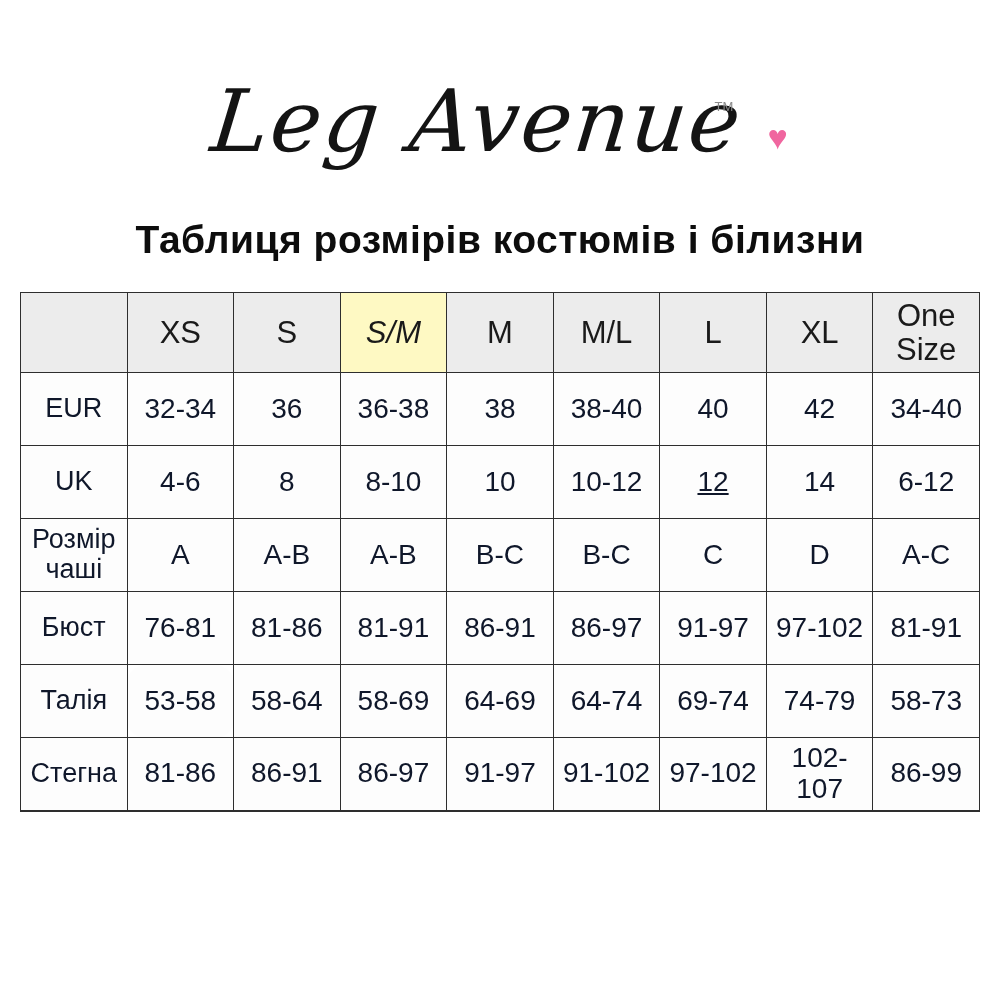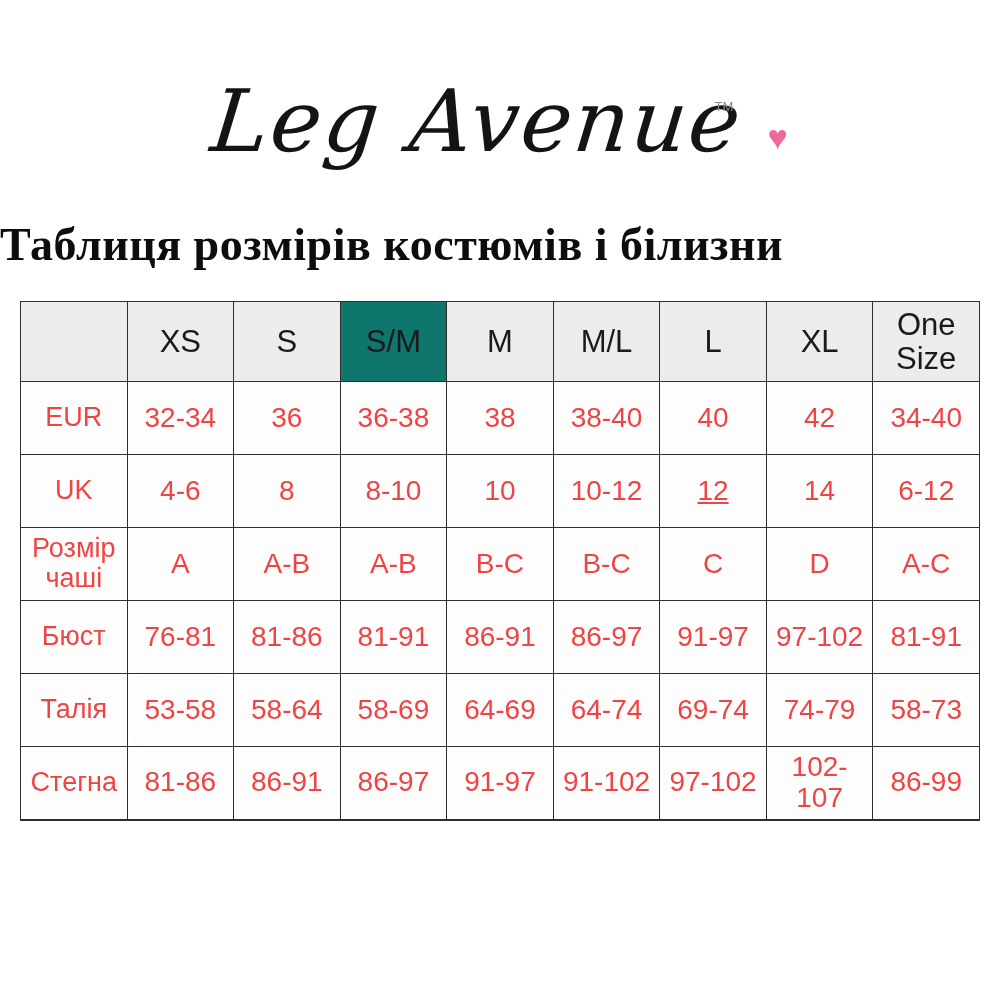--- a/index.html
+++ b/index.html
@@ -50,28 +50,27 @@
     font-size: 13px;
     color: #8a8a8a;
     position: relative;
     top: -40px;
     left: -28px;
     letter-spacing: 0;
   }
 
   
   .page-title {
-    text-align: left;
+    text-align: center;
     font-weight: 700;
-    font-size: 46px;
+    font-size: 39px;
     letter-spacing: 0.5px;
     color: #0d0d0d;
     margin-top: 28px;
     margin-bottom: 30px;
-    font-family: Liberation Serif, serif;
   }
 
   
   .size-table-wrap { padding: 0 20px; }
   table.size-table {
     width: 100%;
     border-collapse: collapse;
     table-layout: fixed;
     border: 1px solid #2e2e2e;
     border-bottom-width: 2px;
@@ -87,21 +86,21 @@
     height: 80px;
     font-size: 31px;
     color: #1a1a1a;
     line-height: 1.08;
     padding: 0 22px;
   }
   table.size-table tbody td {
     background: #fdfdfd;
     height: 73px;
     font-size: 28px;
-    color: #ef4444;
+    color: #0f172a;
     line-height: 1.1;
     padding: 0 4px;
   }
   table.size-table td.row-label { font-size: 27px; }
 </style>
 </head>
 <body>
 
 <div class="page">
 
@@ -115,21 +114,21 @@
 
   <div class="page-title">Таблиця розмірів костюмів і білизни</div>
 
   <div class="size-table-wrap">
     <table class="size-table">
       <thead>
         <tr id="header-row">
             <th style="background: rgb(236, 236, 236);"></th>
             <th style="background: rgb(236, 236, 236);">XS</th>
             <th style="background: rgb(236, 236, 236);">S</th>
-            <th style="background: #0f766e;">S/M</th>
+            <th style="background: #fef9c3; font-style: italic;">S/M</th>
             <th style="background: rgb(236, 236, 236);">M</th>
             <th style="background: rgb(236, 236, 236);">M/L</th>
             <th style="background: rgb(236, 236, 236);">L</th>
             <th style="background: rgb(236, 236, 236);">XL</th>
             <th style="background: rgb(236, 236, 236);">One Size</th>
           </tr>
       </thead>
       <tbody id="table-body">
           <tr>
             <td class="row-label" style="background: rgb(253, 253, 253);">EUR</td>

